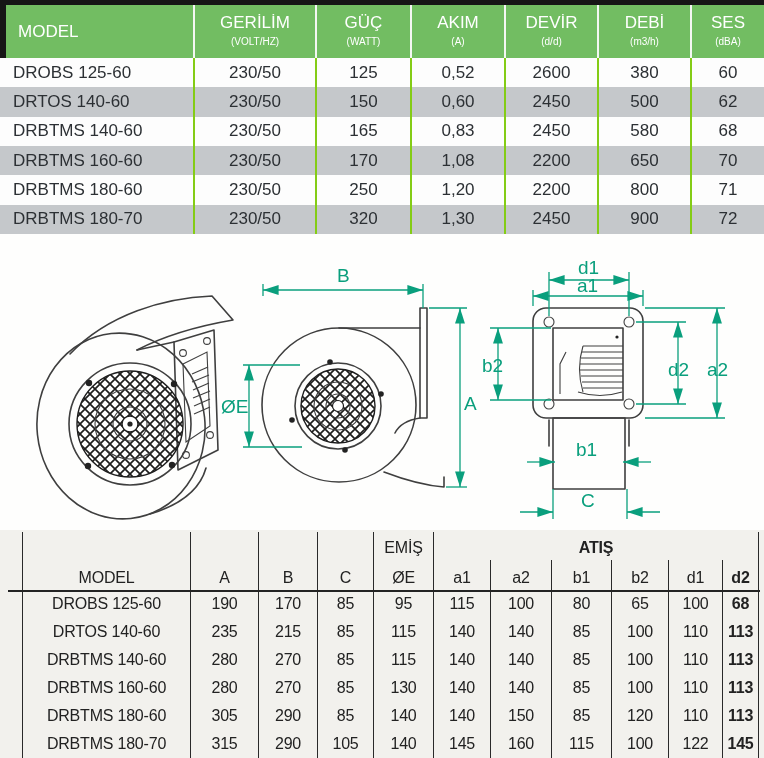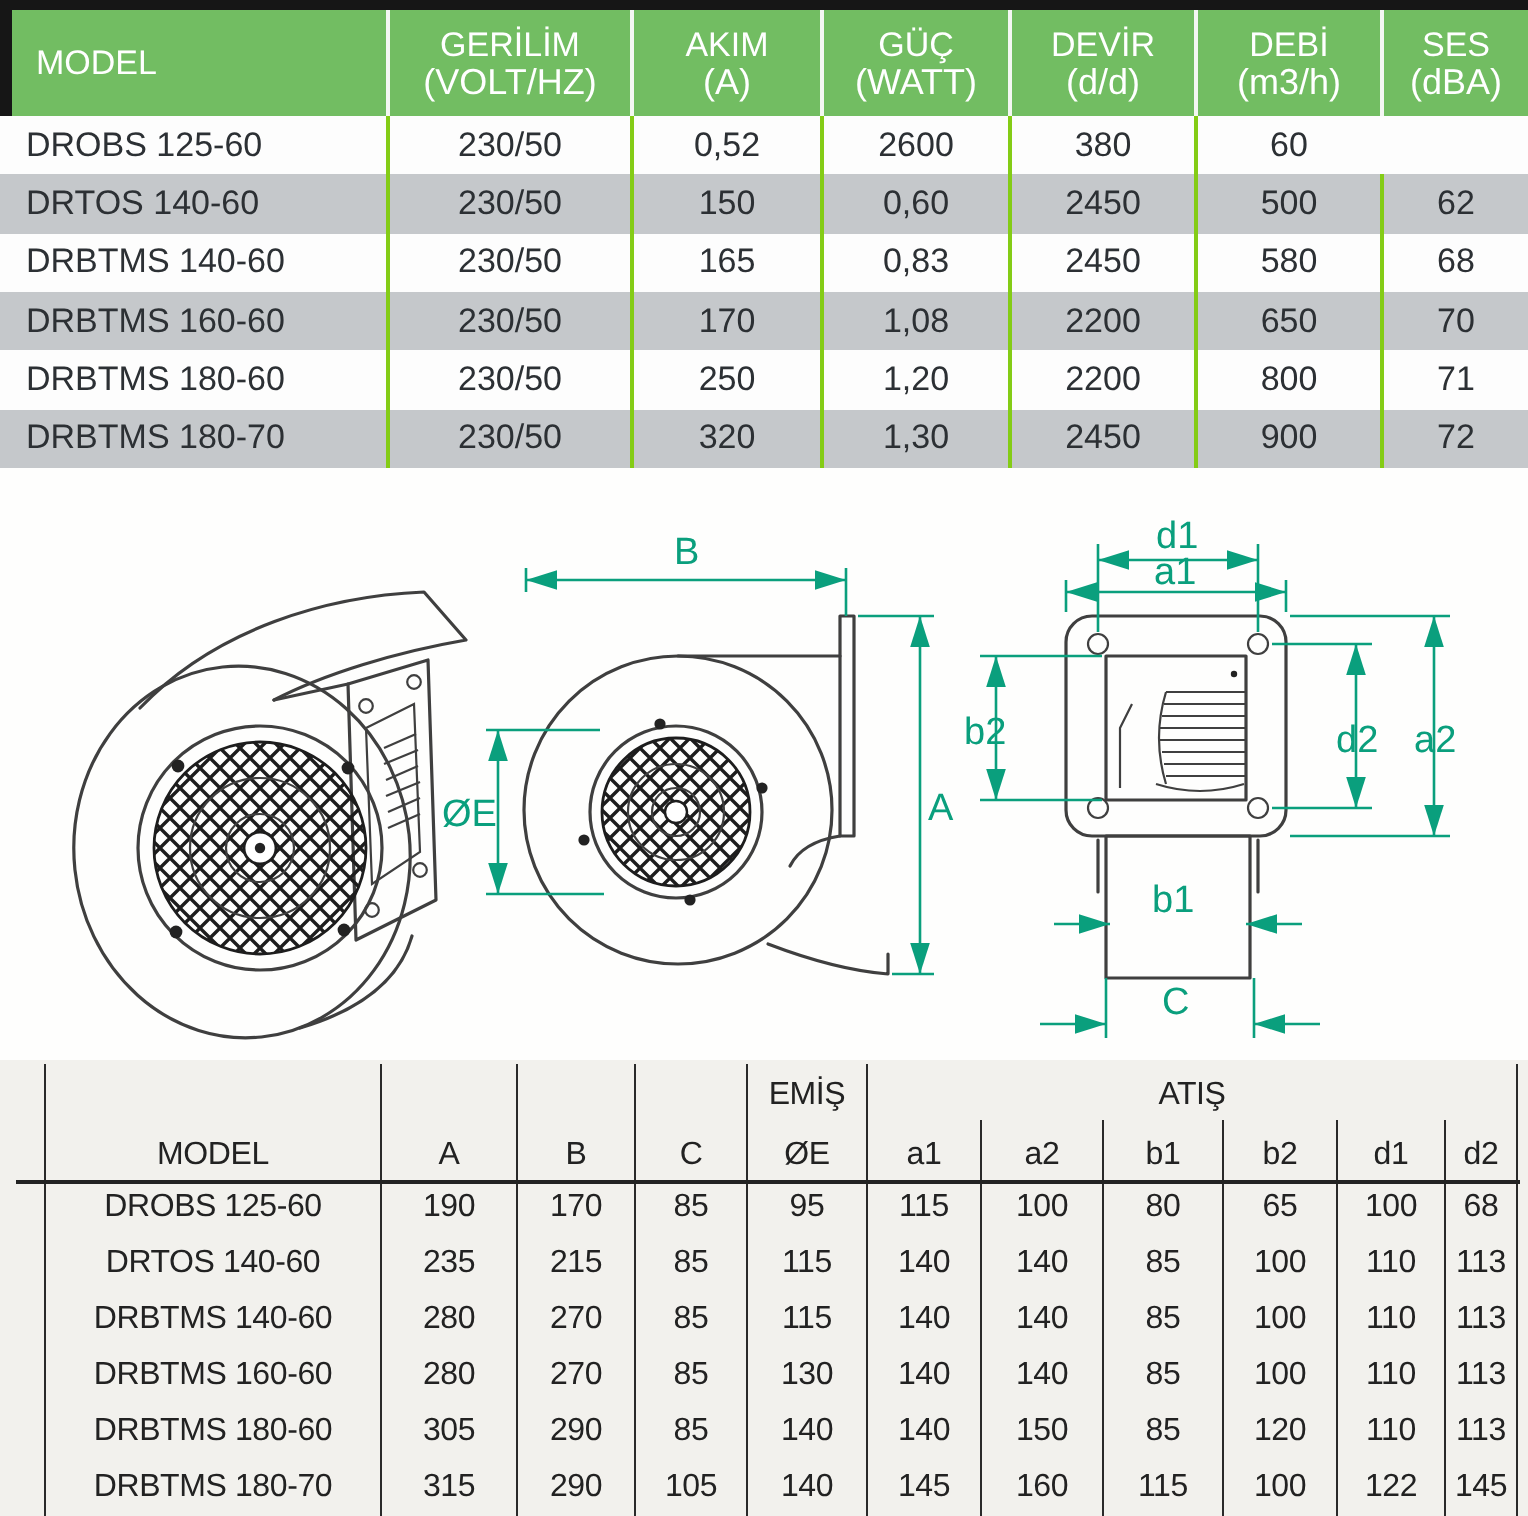--- a/index.html
+++ b/index.html
@@ -8,21 +8,21 @@
 
   
   #spec{position:absolute;left:0;top:0;width:764px;height:234px;}
   .spec-header{display:grid;grid-template-columns:193px 122px 95px 94px 93px 93px 74px;
                height:53px;border-top:5px solid #161616;}
   .spec-header .hcell{background:#72bd62;color:#fff;display:flex;flex-direction:column;
                justify-content:center;align-items:center;text-align:center;
                font-size:17px;line-height:19px;border-left:2px solid #f4f7f3;}
   .spec-header .hcell:first-child{border-left:none;box-shadow:inset 6px 0 0 #161616;
                align-items:flex-start;padding-left:18px;}
-  .spec-header .sub{font-size:18px;}
+  .spec-header .sub{font-size:10px;}
   #spec-rows{display:flex;flex-direction:column;height:176px;}
   .spec-row{flex:1;display:grid;grid-template-columns:193px 122px 95px 94px 93px 93px 74px;}
   .spec-row.white{background:#fdfdfd;}
   .spec-row.gray{background:#c5c8cb;}
   .spec-row .cell{display:flex;align-items:center;justify-content:center;
                font-size:17px;color:#2c3034;border-left:2px solid #84cc16;}
   .spec-row .cell.model{justify-content:flex-start;padding-left:13px;border-left:none;}
 
   
   #drawing{position:absolute;left:0;top:234px;width:764px;height:296px;background:#fefefd;}
@@ -37,61 +37,62 @@
   #dims{position:absolute;left:0;top:530px;width:764px;height:228px;background:#f2f1ed;
         color:#222;}
   #dims .hr{position:absolute;left:8px;top:60px;width:752px;height:2px;background:#232323;}
   #dim-grid{position:absolute;left:22px;top:2px;width:693px;}
   .drow1{display:grid;grid-template-columns:168px 68px 59px 56px 60px 326px;height:28px;}
   .drow2{display:grid;grid-template-columns:168px 68px 59px 56px 60px 57px 61px 60px 57px 54px 37px;height:30px;}
   .drow{display:grid;grid-template-columns:168px 68px 59px 56px 60px 57px 61px 60px 57px 54px 37px;height:28px;}
   .dcell{display:flex;align-items:flex-end;justify-content:center;font-size:16px;
          letter-spacing:-0.2px;border-left:1.5px solid #2a2a2a;padding-bottom:3px;}
   .drow .dcell{align-items:center;padding-bottom:0;}
-  .dcell.last{border-right:1.5px solid #2a2a2a;}
+  .dcell.last{border-right:1.5px solid #2a2a2a;font-weight:bold;}
 </style>
 </head>
 <body>
 
 <div id="page">
 
   <div id="spec">
     <div class="spec-header">
       <div class="hcell">
         <span>MODEL</span>
       </div>
       <div class="hcell">
         <span>GERİLİM</span>
         <span class="sub">(VOLT/HZ)</span>
       </div>
       <div class="hcell">
+        <span>GÜÇ</span>
+        <span class="sub">(WATT)</span>
+      </div>
+      <div class="hcell">
         <span>AKIM</span>
         <span class="sub">(A)</span>
-      </div>
-      <div class="hcell">
-        <span>GÜÇ</span>
-        <span class="sub">(WATT)</span>
       </div>
       <div class="hcell">
         <span>DEVİR</span>
         <span class="sub">(d/d)</span>
       </div>
       <div class="hcell">
         <span>DEBİ</span>
         <span class="sub">(m3/h)</span>
       </div>
       <div class="hcell">
         <span>SES</span>
         <span class="sub">(dBA)</span>
       </div>
     </div>
     <div id="spec-rows">
         <div class="spec-row white">
           <div class="cell model">DROBS 125-60</div>
           <div class="cell">230/50</div>
+          <div class="cell">125</div>
           <div class="cell">0,52</div>
           <div class="cell">2600</div>
           <div class="cell">380</div>
           <div class="cell">60</div>
         </div>
         <div class="spec-row gray">
           <div class="cell model">DRTOS 140-60</div>
           <div class="cell">230/50</div>
           <div class="cell">150</div>
           <div class="cell">0,60</div>

